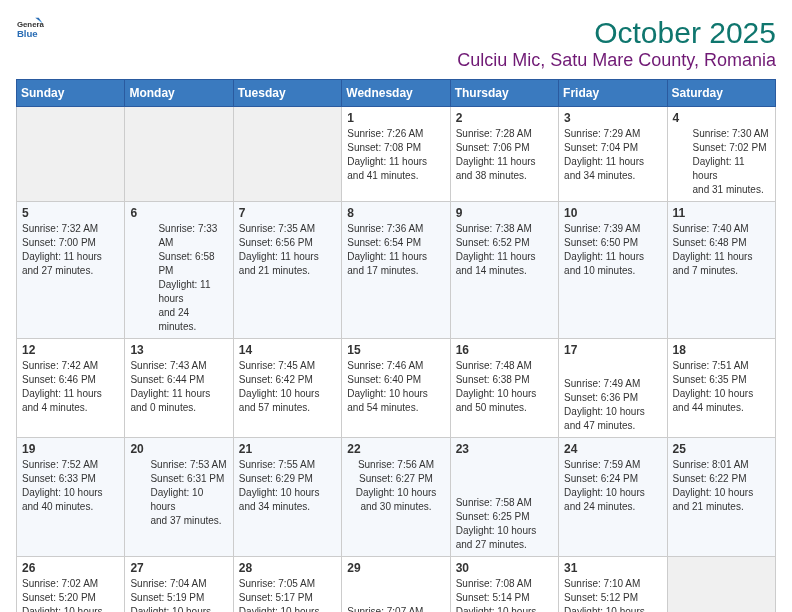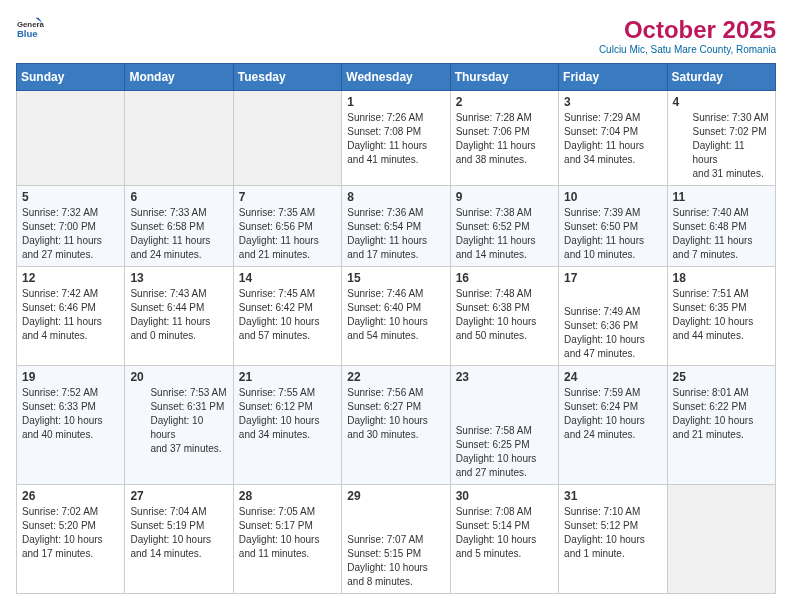--- a/index.html
+++ b/index.html
@@ -22,27 +22,27 @@
       gap: 2px;
     }
     .logo-icon {
       width: 28px;
       height: 28px;
     }
     .title-block {
       text-align: right;
     }
     .month-title {
-      font-size: 24px;
-      font-weight: bold;
-      color: #be185d;
+      font-size: 30px;
+      font-weight: normal;
+      color: #0f766e;
     }
     .location-title {
-      font-size: 10px;
-      color: #0369a1;
+      font-size: 18px;
+      color: #701a75;
     }
     .calendar {
       width: 100%;
       border-collapse: collapse;
       border: 1px solid #4c1d95;
       font-size: 10.5px;
     }
     .calendar thead tr th {
       background-color: #3a7abf;
       color: #fff;
@@ -147,21 +147,21 @@
       <tr>
         <td>
           <span class="day-number">5</span>
           <div class="day-info" style="white-space: pre-line;">Sunrise: 7:32 AM
 Sunset: 7:00 PM
 Daylight: 11 hours
 and 27 minutes.</div>
         </td>
         <td>
           <span class="day-number">6</span>
-          <div class="day-info" style="white-space: pre-line;">Sunrise: 7:33 AM
+          <div class="day-info" style="white-space: pre-line; margin-left: 28px;">Sunrise: 7:33 AM
 Sunset: 6:58 PM
 Daylight: 11 hours
 and 24 minutes.</div>
         </td>
         <td>
           <span class="day-number">7</span>
           <div class="day-info" style="white-space: pre-line;">Sunrise: 7:35 AM
 Sunset: 6:56 PM
 Daylight: 11 hours
 and 21 minutes.</div>
@@ -257,27 +257,27 @@
         <td>
           <span class="day-number">20</span>
           <div class="day-info" style="white-space: pre-line; margin-left: 20px;">Sunrise: 7:53 AM
 Sunset: 6:31 PM
 Daylight: 10 hours
 and 37 minutes.</div>
         </td>
         <td>
           <span class="day-number">21</span>
           <div class="day-info" style="white-space: pre-line;">Sunrise: 7:55 AM
-Sunset: 6:12 PM
+Sunset: 6:29 PM
 Daylight: 10 hours
 and 34 minutes.</div>
         </td>
         <td>
           <span class="day-number">22</span>
-          <div class="day-info" style="white-space: pre-line;">Sunrise: 7:56 AM
+          <div class="day-info" style="white-space: pre-line; text-align: center;">Sunrise: 7:56 AM
 Sunset: 6:27 PM
 Daylight: 10 hours
 and 30 minutes.</div>
         </td>
         <td>
           <span class="day-number">23</span>
           <div class="day-info" style="white-space: pre-line; margin-top: 40px;">Sunrise: 7:58 AM
 Sunset: 6:25 PM
 Daylight: 10 hours
 and 27 minutes.</div>

